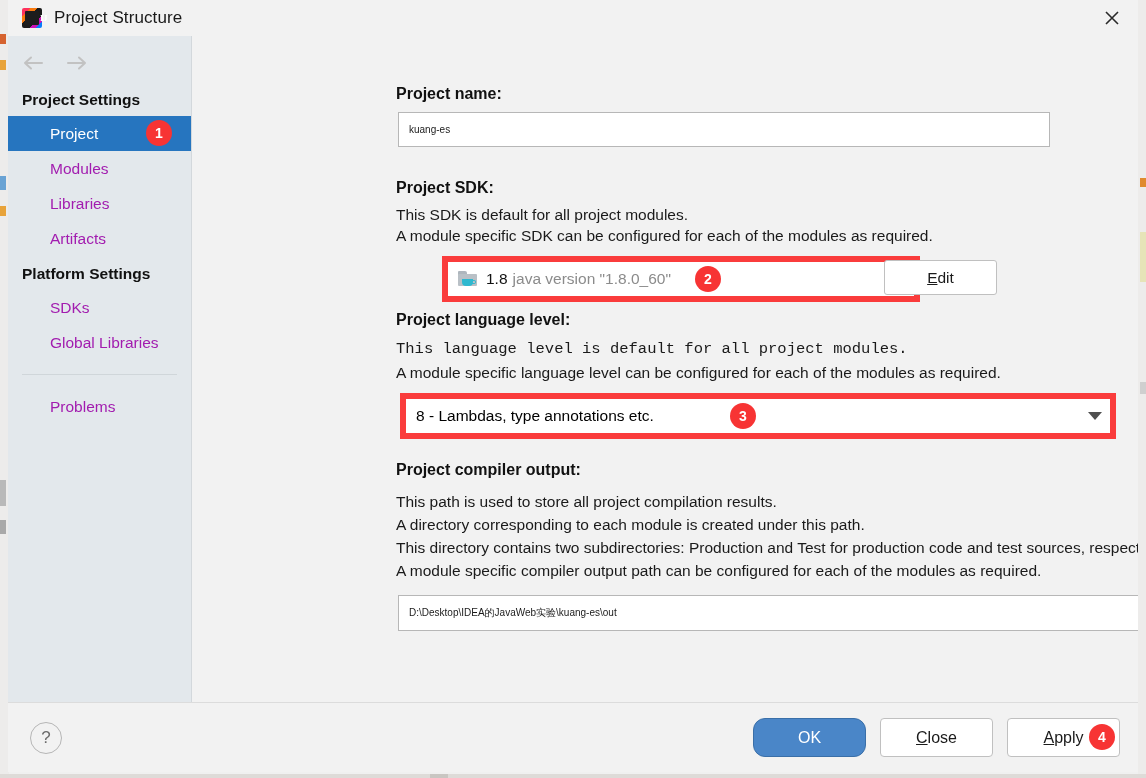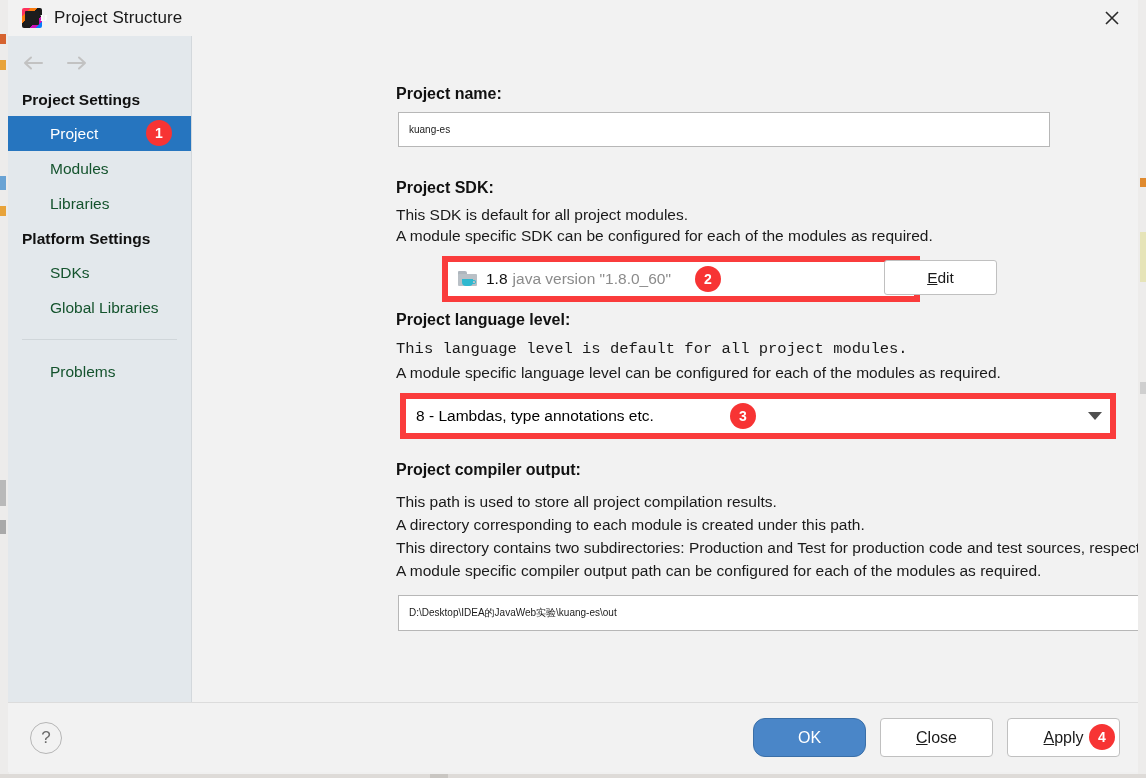--- a/index.html
+++ b/index.html
@@ -136,21 +136,21 @@
   .nav-arrows svg { display: block; }
 
   .side-group-title {
     font-size: 15.5px;
     font-weight: bold;
     color: #111;
     padding: 9px 0 7px 14px;
   }
   .side-item {
     font-size: 15.5px;
-    color: #14532d;
+    color: #a21caf;
     height: 35px;
     line-height: 35px;
     padding-left: 42px;
     position: relative;
     white-space: nowrap;
   }
   .side-item.selected {
     background: #2675bf;
     color: #ffffff;
   }
@@ -370,20 +370,23 @@
 
         <div class="side-item selected">
           <span>Project</span>
           <span class="badge" style="position:absolute; left:138px; top:4px;">1</span>
         </div>
         <div class="side-item">
           <span>Modules</span>
         </div>
         <div class="side-item">
           <span>Libraries</span>
+        </div>
+        <div class="side-item">
+          <span>Artifacts</span>
         </div>
 
         <div class="side-group-title">Platform Settings</div>
 
         <div class="side-item">
           <span>SDKs</span>
         </div>
         <div class="side-item">
           <span>Global Libraries</span>
         </div>

